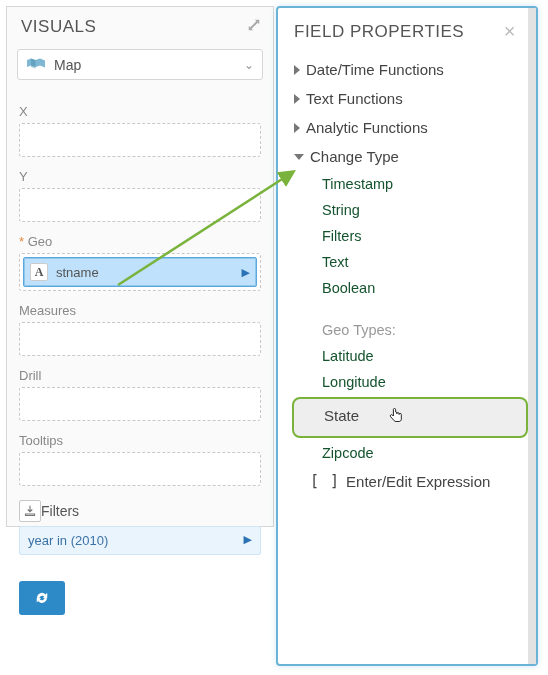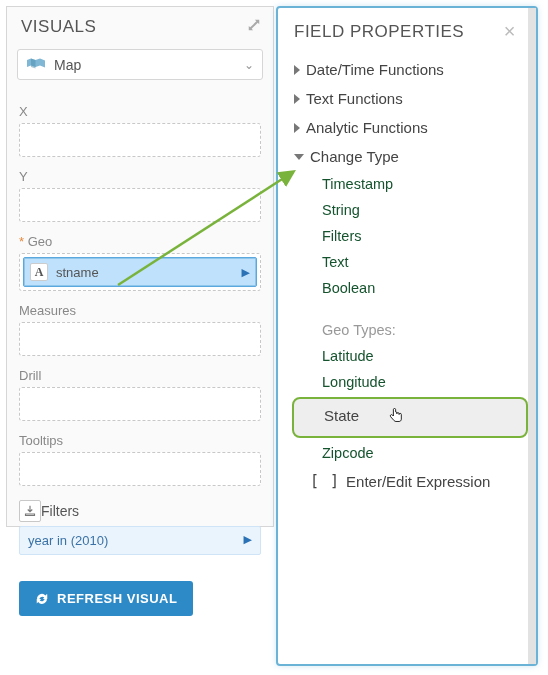--- a/index.html
+++ b/index.html
@@ -266,21 +266,20 @@
     <div class="filter-pill">
       <span>year in (2010)</span>
       <span class="caret">▶</span>
     </div>
   </div>
 
   <button class="refresh-btn">
     <svg viewBox="0 0 16 16">
         <path d="M13.6 2.3L12 3.9A5.5 5.5 0 003 10h2a3.5 3.5 0 015.6-3.7L9 7.9h5v-5zM11 6a3.5 3.5 0 01-5.6 3.7L7 8.1H2v5l1.6-1.6A5.5 5.5 0 0013 6h-2z"></path>
       </svg>
-    <span>REFRESH VISUAL</span>
   </button>
 </div>
 
 <div class="panel-right">
   <div class="panel-right-inner">
     <div class="fp-header">
       <span>FIELD PROPERTIES</span>
       <span class="fp-close">×</span>
     </div>
 

